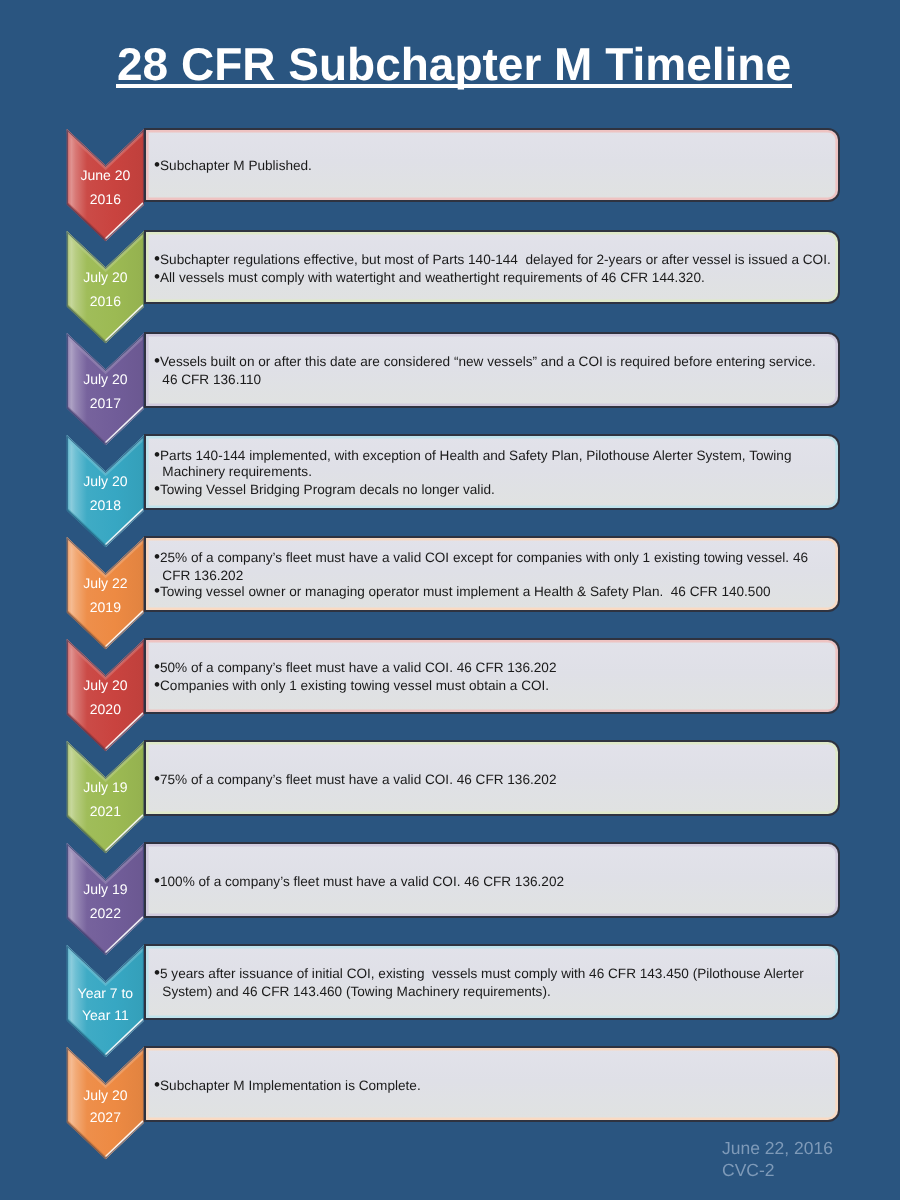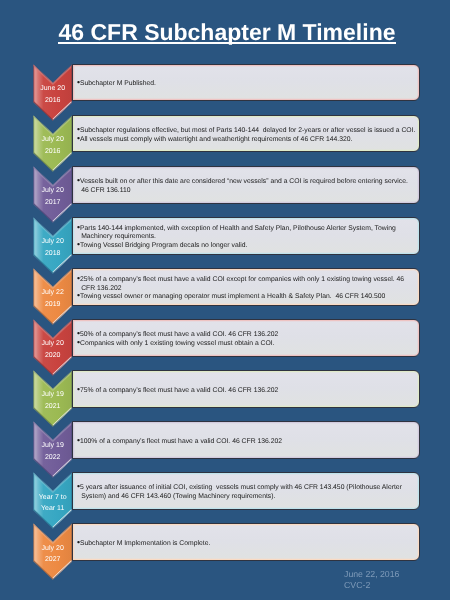--- a/index.html
+++ b/index.html
@@ -11,27 +11,27 @@
   .row{position:absolute;left:0;width:450px;height:57px;}
   .chev{position:absolute;left:32.9px;top:-0.2px;width:39.6px;height:57px;}
   .chev svg{display:block;}
   .dates{position:absolute;left:32.9px;top:-0.2px;width:39.6px;height:57px;text-align:center;color:#ffffff;font-size:7px;line-height:11.4px;pointer-events:none;}
   .dates .d1{position:absolute;left:0;width:39.6px;top:19.1px;}
   .dates .d2{position:absolute;left:0;width:39.6px;top:30.5px;}
   .box{position:absolute;left:71.8px;top:-0.4px;width:348.2px;height:37.6px;background:linear-gradient(180deg,#e2e2ea 0%,#dfe0e7 45%,#e0e2e1 100%);border:1px solid #2f3340;border-radius:0 6px 6px 0;box-sizing:border-box;}
   .box .inner{position:absolute;left:4.2px;right:1px;top:0;bottom:0;display:flex;flex-direction:column;justify-content:center;transform:translateY(1.8px);}
   .box p{margin:0;font-size:6.8px;line-height:8.6px;color:#1a1a1a;font-family:"Liberation Sans",sans-serif;padding-left:4.2px;text-indent:-4.2px;white-space:pre-wrap;}
   .box p .bul{font-size:8.6px;line-height:0;}
-  .footer{position:absolute;left:344px;top:569px;text-align:left;color:#7e9ab8;font-size:8.75px;line-height:11.2px;}
+  .footer{position:absolute;left:361px;top:569px;text-align:left;color:#7e9ab8;font-size:8.75px;line-height:11.2px;}
 </style>
 </head>
 <body>
 
 <div id="stage">
-  <div class="title"><u>46 CFR Subchapter M Timeline</u></div>
+  <div class="title"><u>28 CFR Subchapter M Timeline</u></div>
   <div id="rows">
       <div class="row" style="top: 64.2px;">
         <div class="chev">
           <svg width="39.6" height="57" viewBox="0 0 39.6 57">
             <defs>
               <linearGradient id="g0" x1="0" y1="0" x2="1" y2="0">
                 <stop offset="0.00" stop-color="#d56c69"></stop>
                 <stop offset="0.06" stop-color="#e09290"></stop>
                 <stop offset="0.115" stop-color="#d87875"></stop>
                 <stop offset="0.26" stop-color="#cb4b47"></stop>

